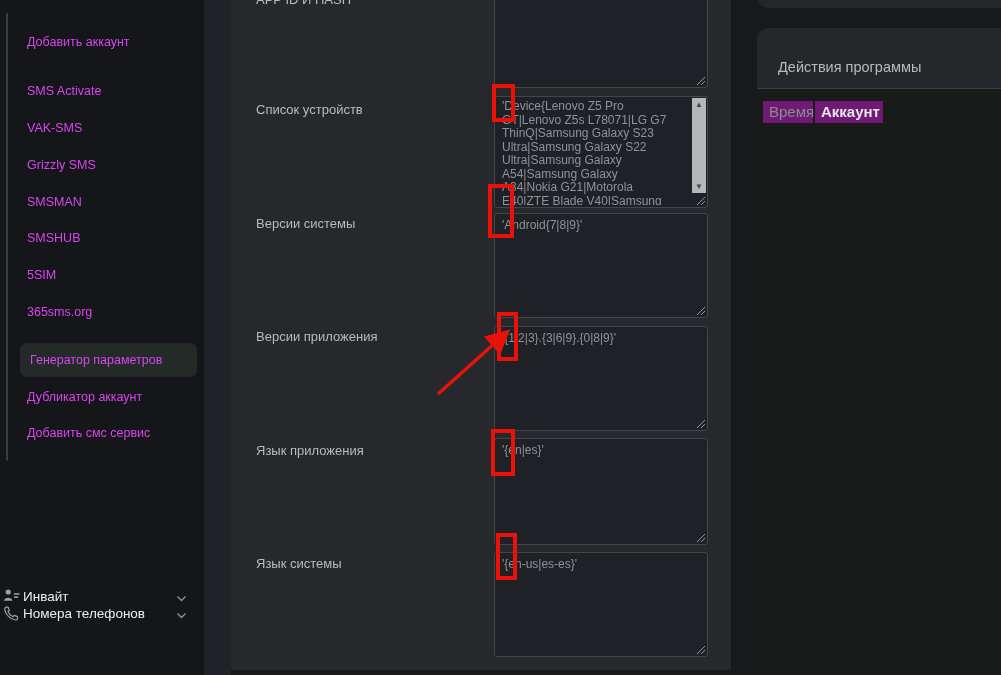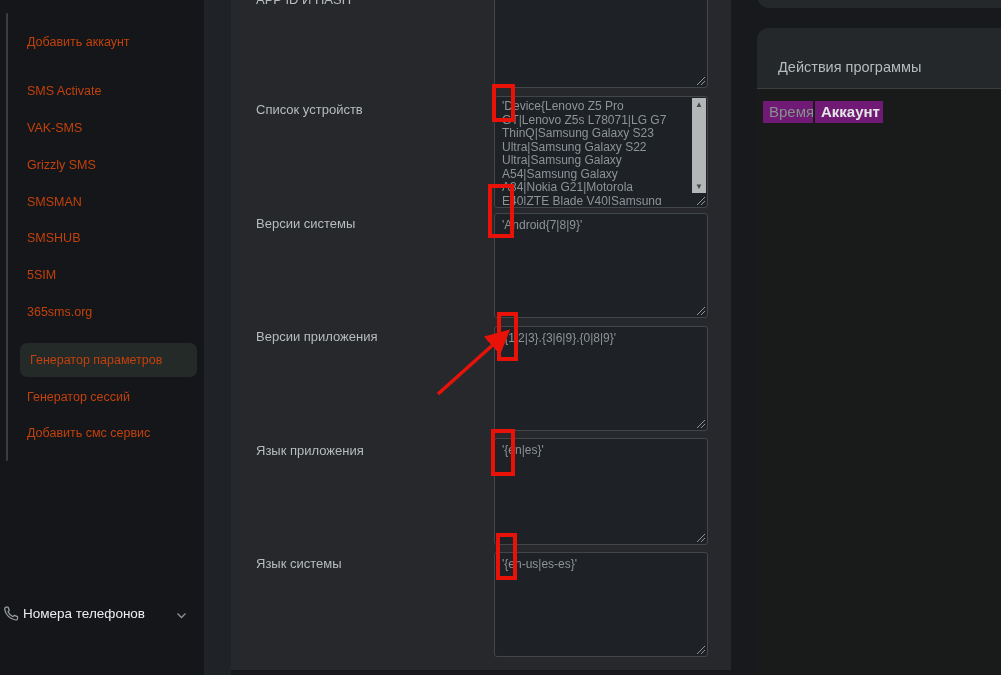--- a/index.html
+++ b/index.html
@@ -7,21 +7,21 @@
     width:1001px;height:675px;position:relative;overflow:hidden;
     background:#17191c;
     font-family:"Liberation Sans", sans-serif;
     -webkit-font-smoothing:antialiased;
   }
   .abs{position:absolute;}
 
   
   .sidebar{left:0;top:0;width:204px;height:675px;background:#141619;}
   .side-scrollline{left:6px;top:13px;width:2px;height:448px;background:#3a3c3f;border-radius:1px;}
-  .side-item{left:27px;color:#c2410c;font-size:12.5px;line-height:14px;white-space:nowrap;cursor:default;}
+  .side-item{left:27px;color:#d946ef;font-size:12.5px;line-height:14px;white-space:nowrap;cursor:default;}
   .tool-active-bg{left:20px;top:343px;width:177px;height:34px;background:#232a28;border-radius:7px;}
   .tool-active-label{left:30px;top:353px;}
   .section-item{left:0;width:204px;height:22px;}
   .section-label{left:23px;color:#eceeee;font-size:13.5px;line-height:15px;white-space:nowrap;}
   .section-icon{left:3px;width:17px;height:17px;}
   .chevron{left:176px;width:11px;height:8px;}
 
   
   .main-card{left:231px;top:0;width:500px;height:670px;background:#26282b;}
   .gap-left{left:204px;top:0;width:27px;height:675px;background:#1f2226;}
@@ -65,25 +65,37 @@
   <div class="abs side-item" style="top:84px;">SMS Activate</div>
   <div class="abs side-item" style="top:121px;">VAK-SMS</div>
   <div class="abs side-item" style="top:158px;">Grizzly SMS</div>
   <div class="abs side-item" style="top:195px;">SMSMAN</div>
   <div class="abs side-item" style="top:231px;">SMSHUB</div>
   <div class="abs side-item" style="top:268px;">5SIM</div>
   <div class="abs side-item" style="top:305px;">365sms.org</div>
 
   <div class="abs tool-active-bg"></div>
   <div class="abs side-item tool-active-label">Генератор параметров</div>
-  <div class="abs side-item" style="top:390px;">Генератор сессий</div>
+  <div class="abs side-item" style="top:390px;">Дубликатор аккаунт</div>
   <div class="abs side-item" style="top:426px;">Добавить смс сервис</div>
 
 
 
+  <div class="abs section-item" style="top:587px;">
+    <svg class="abs section-icon" style="top:0px;" viewBox="0 0 17 17">
+      <circle cx="5.2" cy="5" r="2.6" fill="#9aa1a2"></circle>
+      <path d="M0.8 13.8a4.6 4.2 0 0 1 8.8 0 Z" fill="#9aa1a2"></path>
+      <rect x="11" y="6.2" width="5.5" height="1.5" fill="#9aa1a2"></rect>
+      <rect x="11" y="9.4" width="4.2" height="1.5" fill="#9aa1a2"></rect>
+    </svg>
+    <div class="abs section-label" style="top:2px;">Инвайт</div>
+    <svg class="abs chevron" style="top:8px;" viewBox="0 0 11 8">
+      <polyline points="1.5,1.5 5.5,5.5 9.5,1.5" fill="none" stroke="#8a9193" stroke-width="1.4"></polyline>
+    </svg>
+  </div>
 
   <div class="abs section-item" style="top:604px;text-align:right;">
     <svg class="abs section-icon" style="top:1px;" viewBox="0 0 17 17">
       <path d="M3.2 2.2 C2.2 2.2 1.6 3.1 1.7 4.1 C2.2 9.3 7.4 14.5 12.6 15 C13.6 15.1 14.5 14.5 14.5 13.5 L14.5 11.6 L11.2 10.4 L10 11.7 C7.8 10.7 6 8.9 5 6.7 L6.3 5.5 L5.1 2.2 Z" fill="none" stroke="#9aa1a2" stroke-width="1.2" stroke-linejoin="round"></path>
     </svg>
     <div class="abs section-label" style="top:2px;">Номера телефонов</div>
     <svg class="abs chevron" style="top:8px;" viewBox="0 0 11 8">
       <polyline points="1.5,1.5 5.5,5.5 9.5,1.5" fill="none" stroke="#8a9193" stroke-width="1.4"></polyline>
     </svg>
   </div>

